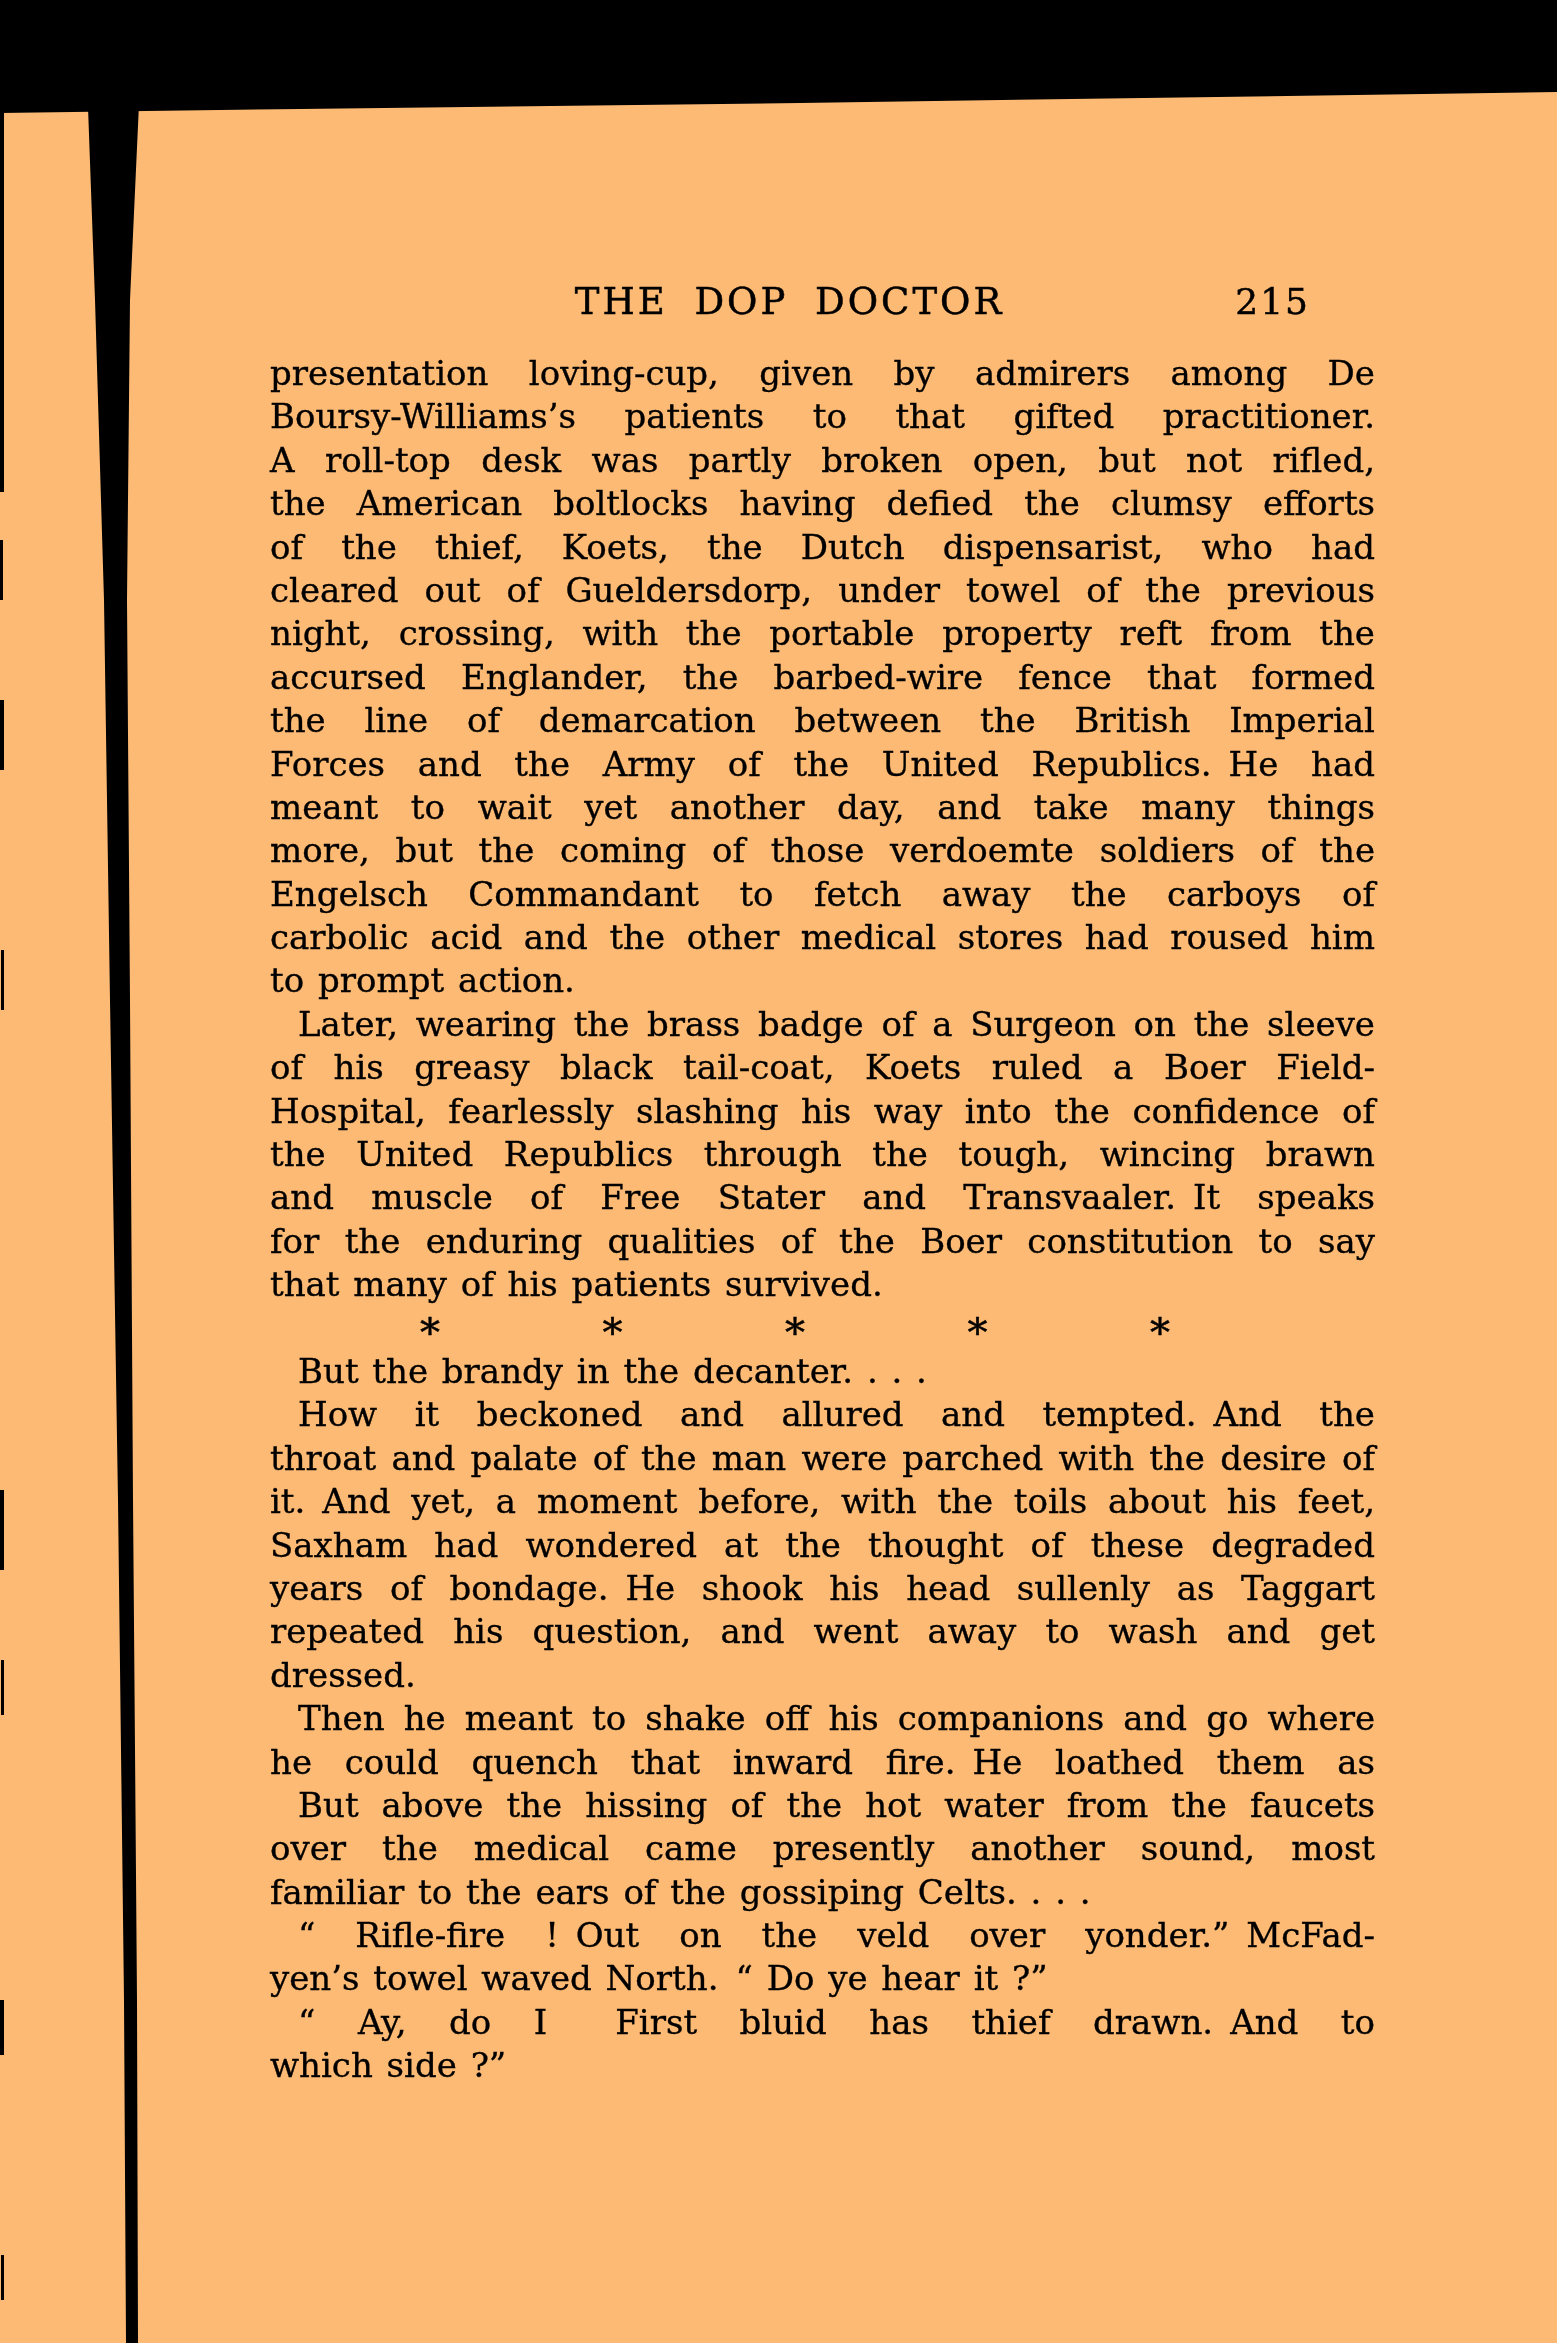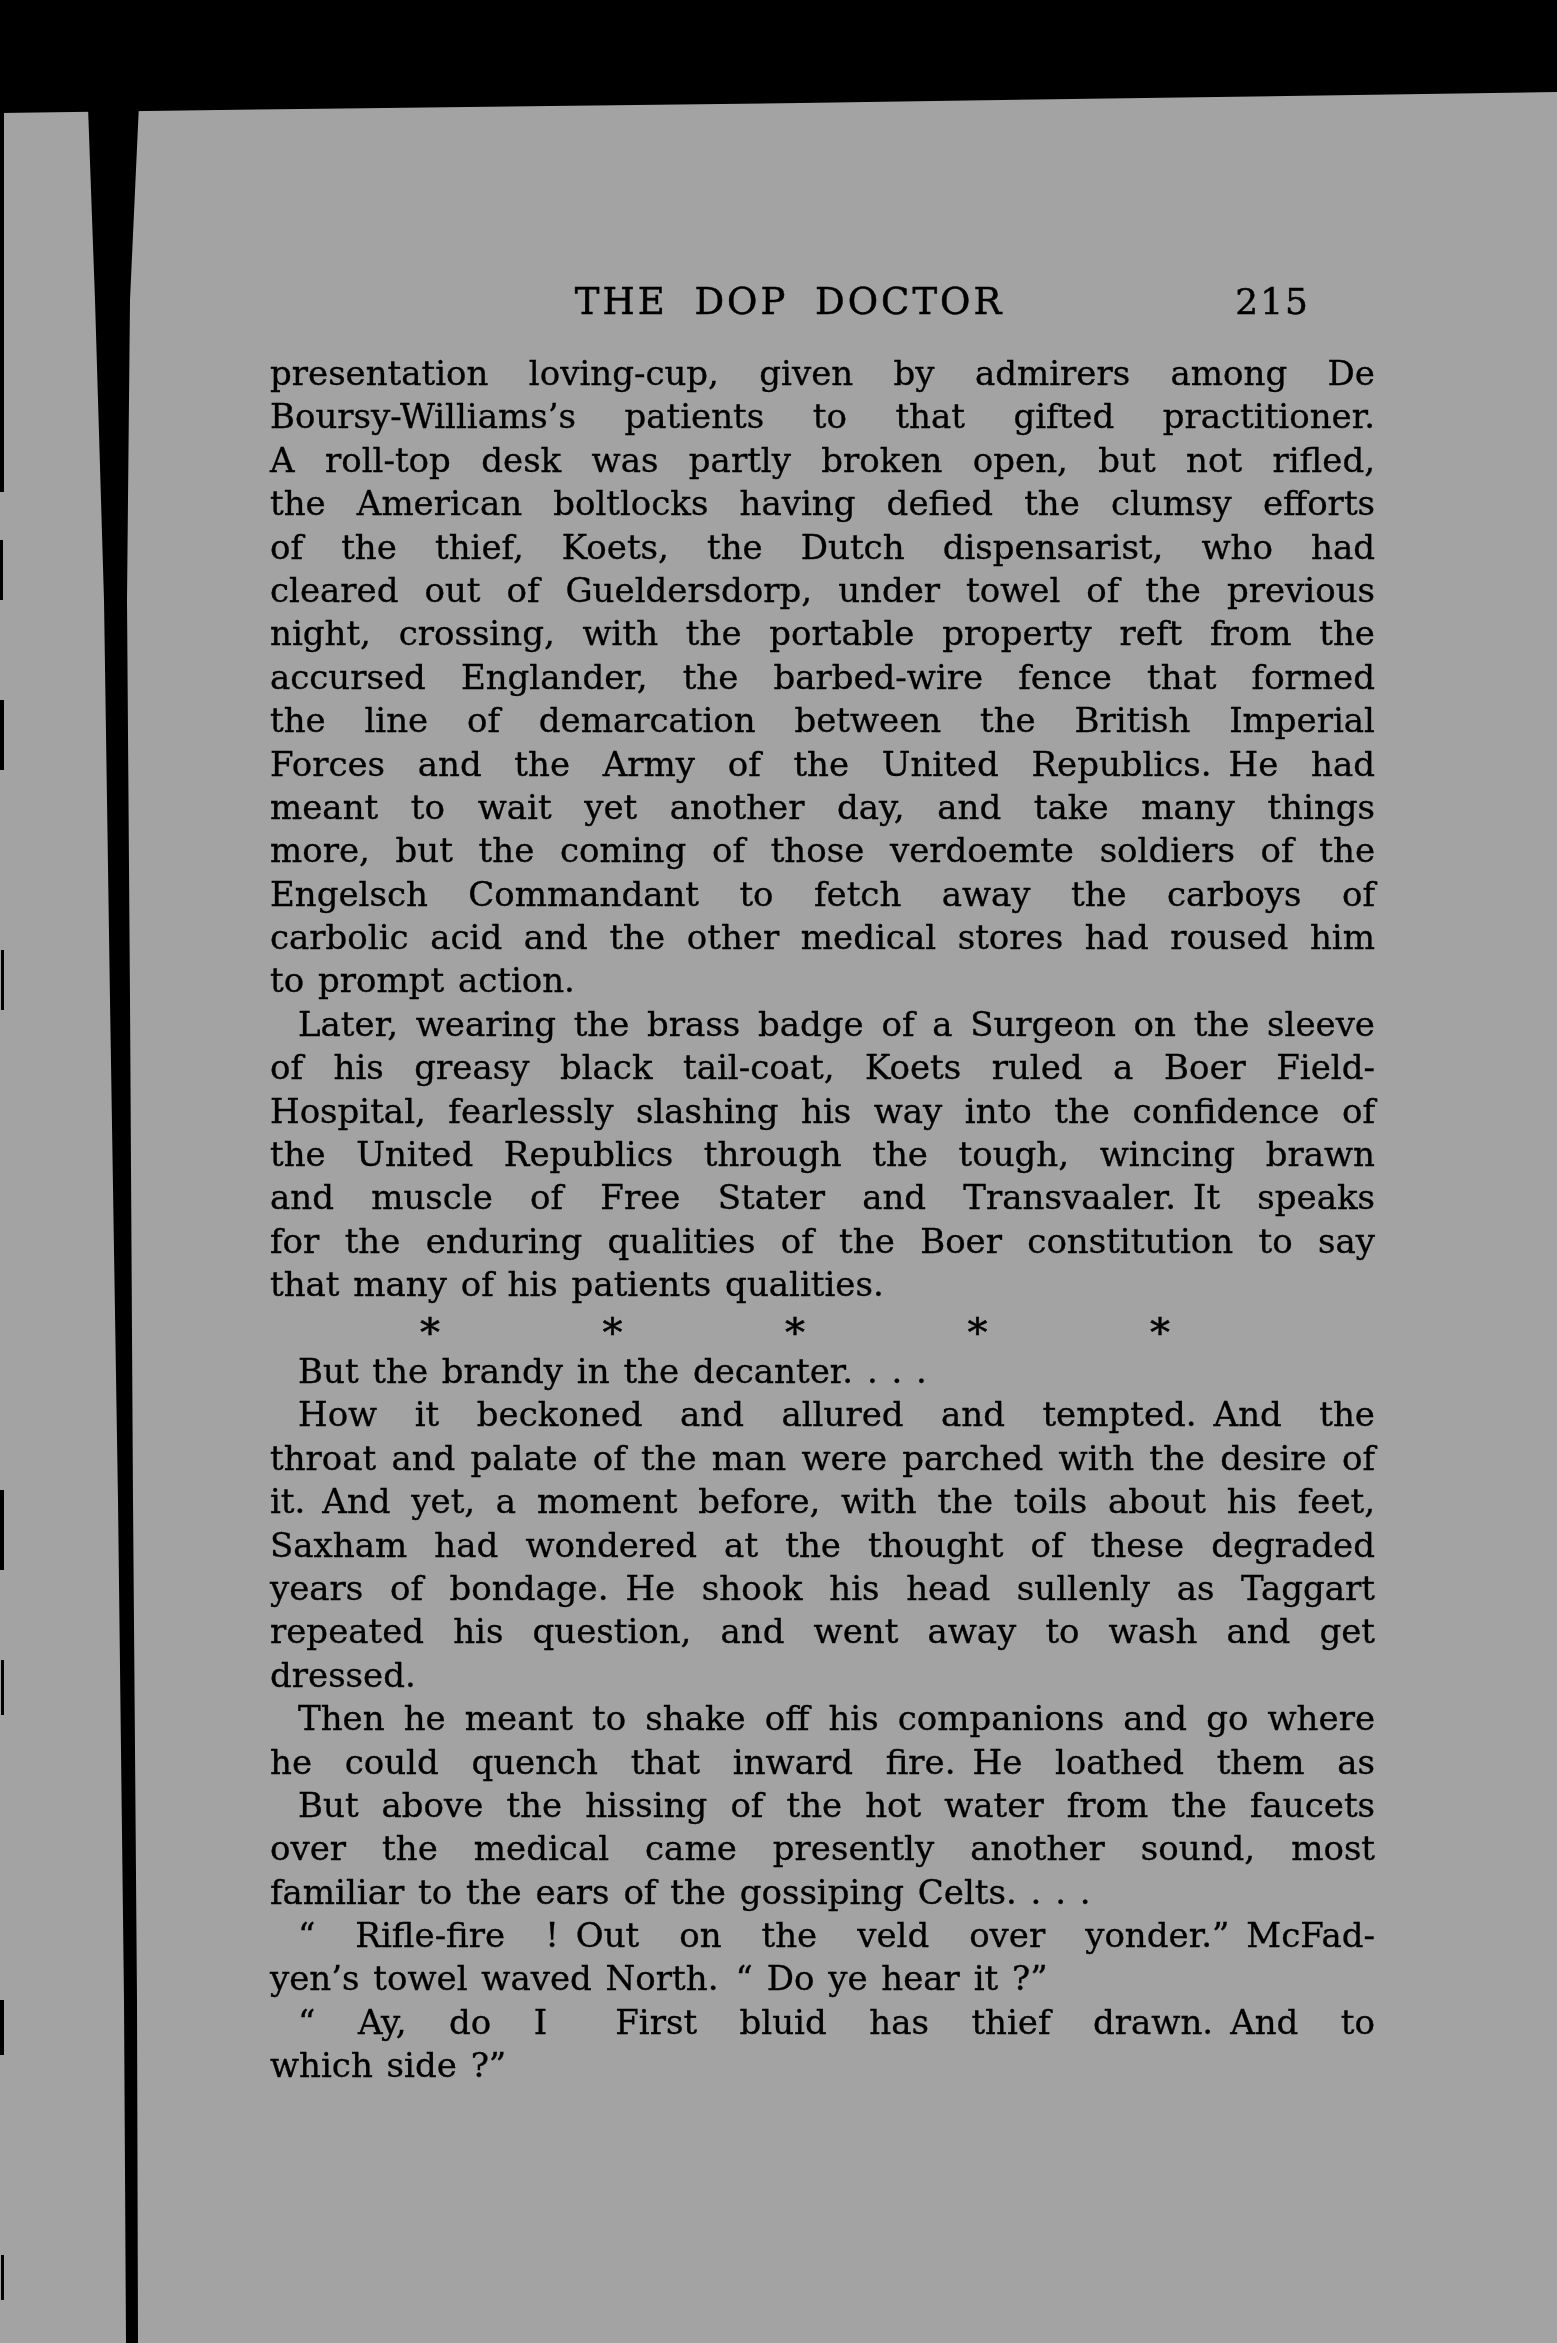--- a/index.html
+++ b/index.html
@@ -1,19 +1,19 @@
 <!DOCTYPE html>
 <html><head>
 <meta charset="utf-8">
 <style>
   html,body{margin:0;padding:0;background:#e8e8e8;}
   #page{
     position:relative;
     width:1557px;height:2343px;
-    background:#a3a3a3;
+    background:#fdba74;
     overflow:hidden;
     font-family:"DejaVu Serif","Liberation Serif",serif;
     color:#000000;
   }
   #artifacts{position:absolute;top:0;left:0;width:1557px;height:2343px;pointer-events:none;}
   .header-row{
     position:absolute;
     top:280px;left:270px;width:1105px;height:46px;
   }
   .running-title{
@@ -108,21 +108,21 @@
       <div class="text-line">more, but the coming of those verdoemte soldiers of the</div>
       <div class="text-line">Engelsch Commandant to fetch away the carboys of</div>
       <div class="text-line">carbolic acid and the other medical stores had roused him</div>
       <div class="text-line last">to prompt action.</div>
       <div class="text-line indent">Later, wearing the brass badge of a Surgeon on the sleeve</div>
       <div class="text-line">of his greasy black tail-coat, Koets ruled a Boer Field-</div>
       <div class="text-line">Hospital, fearlessly slashing his way into the confidence of</div>
       <div class="text-line">the United Republics through the tough, wincing brawn</div>
       <div class="text-line">and muscle of Free Stater and Transvaaler. It speaks</div>
       <div class="text-line">for the enduring qualities of the Boer constitution to say</div>
-      <div class="text-line last">that many of his patients qualities.</div>
+      <div class="text-line last">that many of his patients survived.</div>
       <div class="asterisk-row">
         <span class="asterisk">*</span>
         <span class="asterisk">*</span>
         <span class="asterisk">*</span>
         <span class="asterisk">*</span>
         <span class="asterisk">*</span>
       </div>
       <div class="text-line indent last">But the brandy in the decanter. . . .</div>
       <div class="text-line indent">How it beckoned and allured and tempted. And the</div>
       <div class="text-line">throat and palate of the man were parched with the desire of</div>

